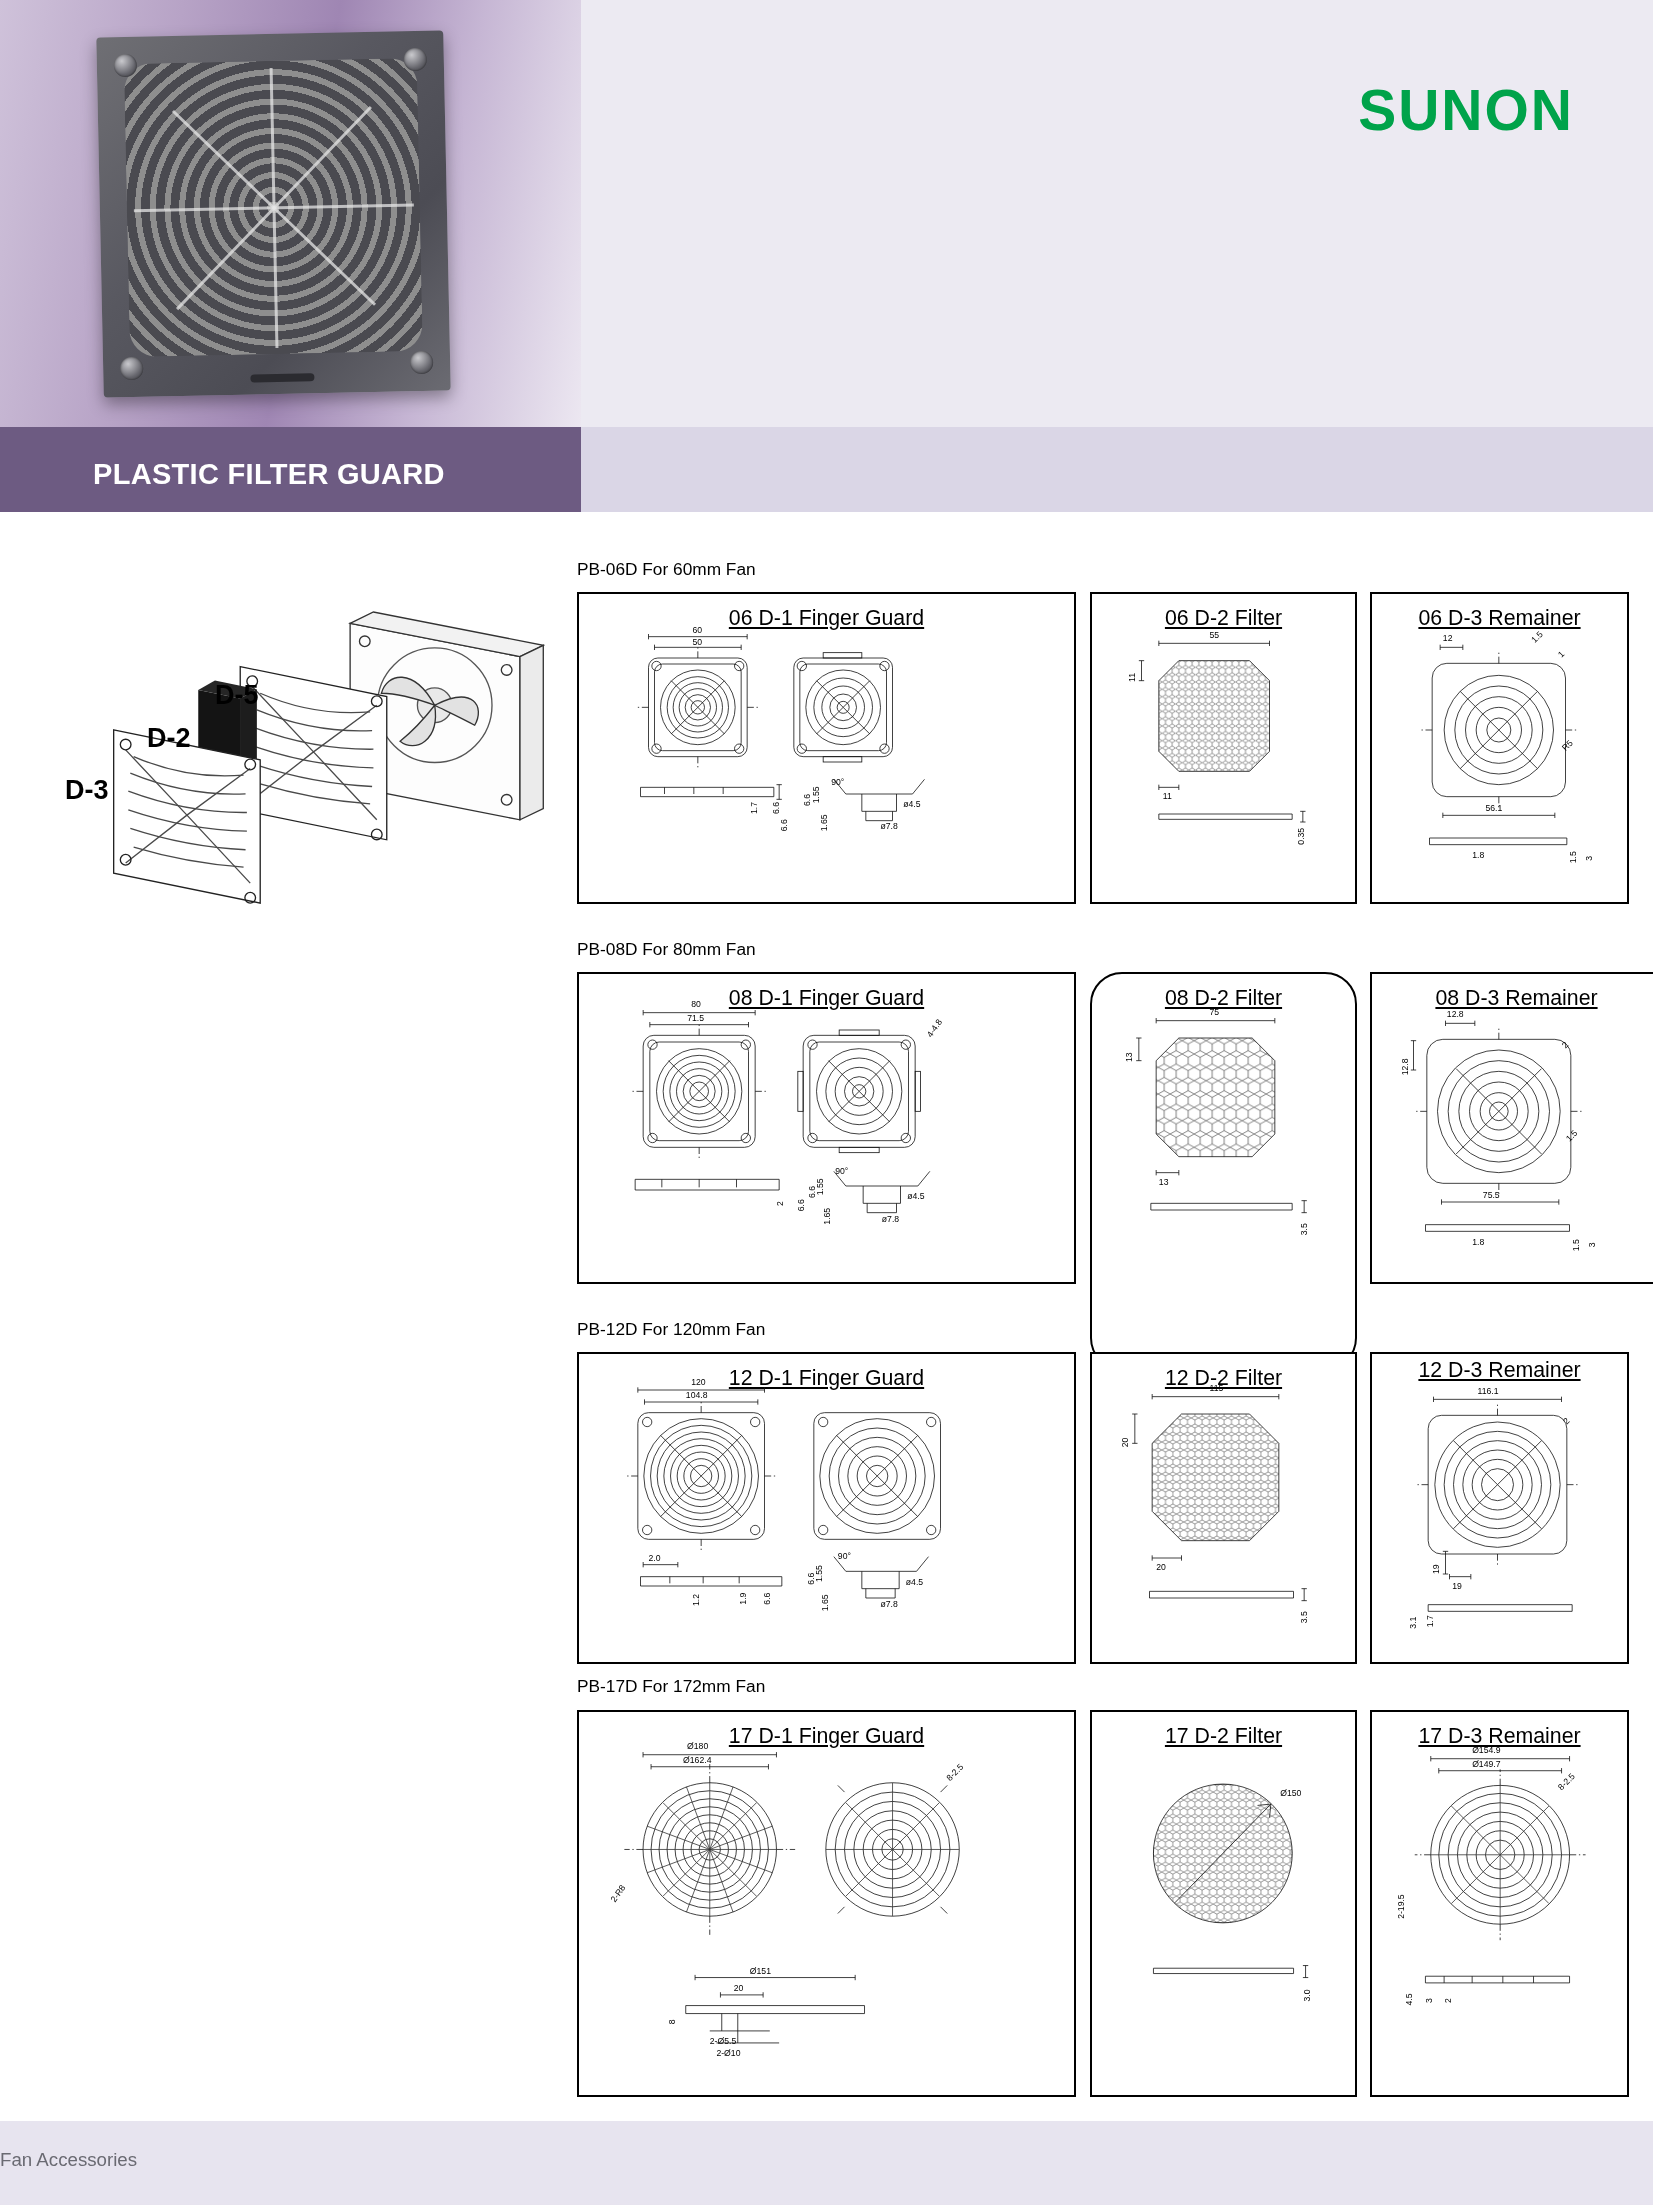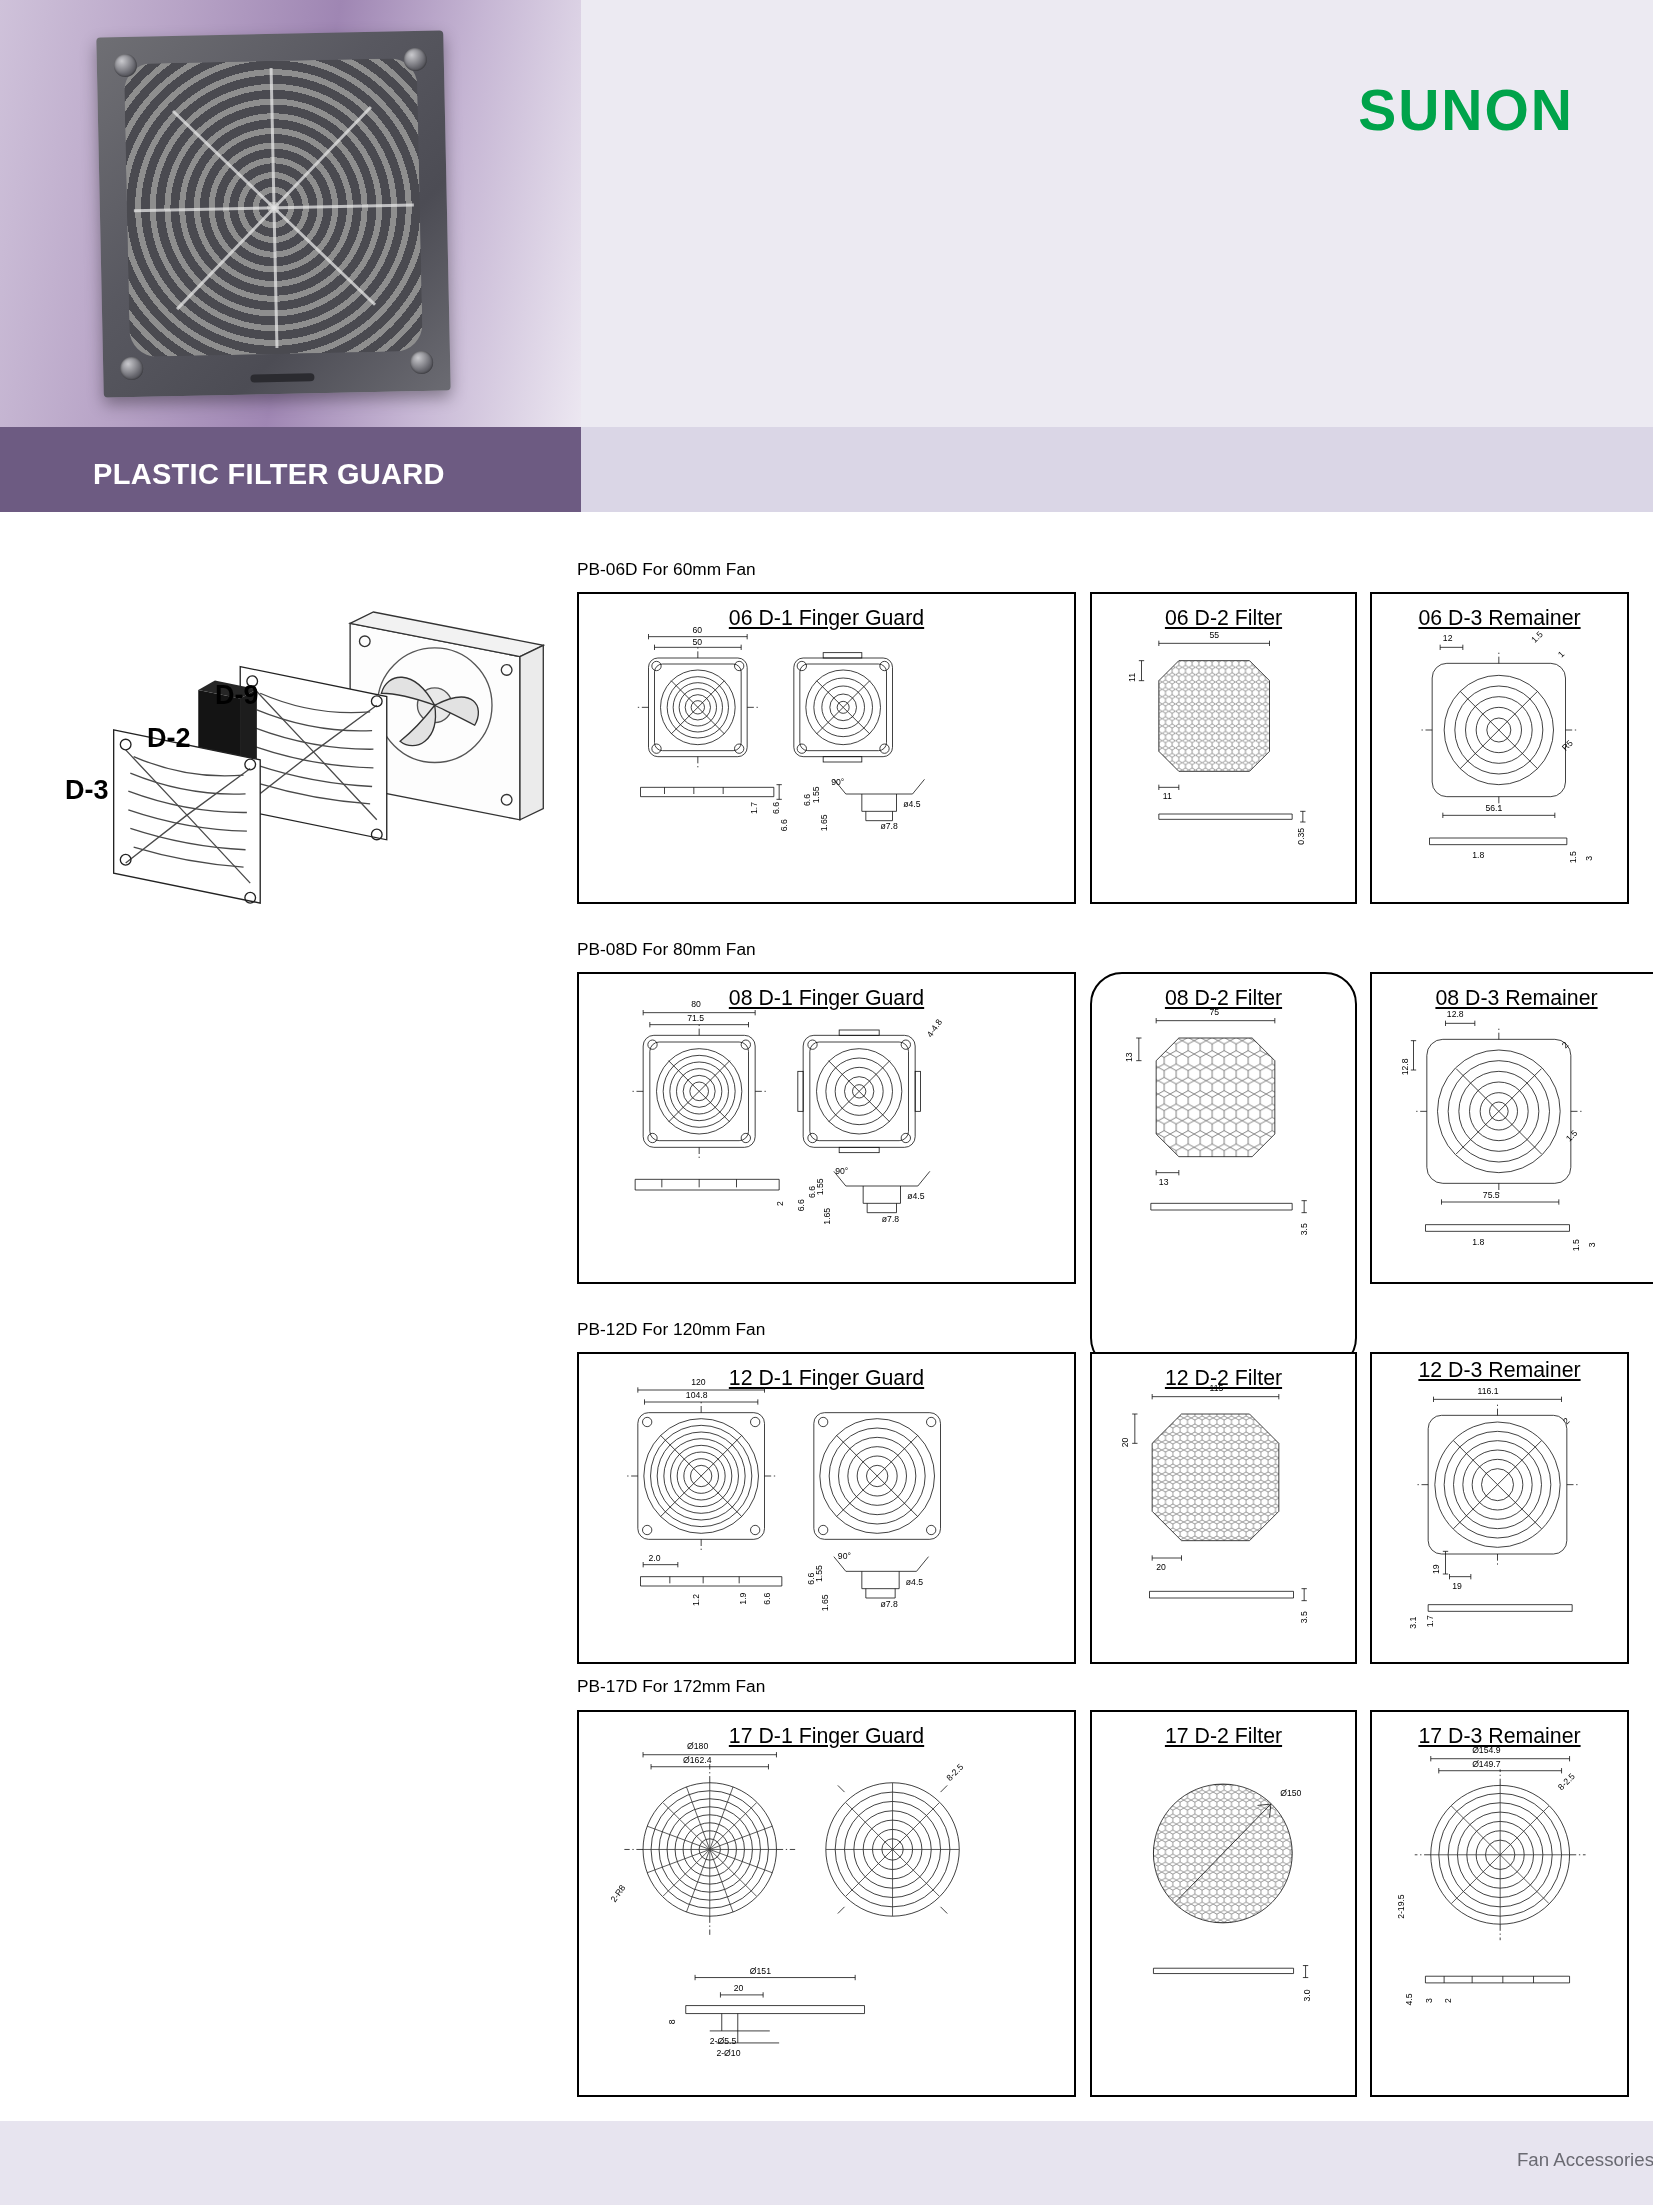--- a/index.html
+++ b/index.html
@@ -150,21 +150,21 @@
   
   .footer {
     position:absolute;
     left:0; top: 2121px;
     width: 1654px; height: 85px;
     background: #e7e4ef;
   }
   .footer-text {
     position:absolute;
     left:0; right:0; top: 28px;
-    text-align:right;
+    text-align:left;
     font-size: 18.7px;
     color:#6a6a72;
   }
   .footer-line {
     position:absolute;
     left:0; top:2121px; width:1654px; height:2.7px; background:#cfc9de;
   }
 </style>
 </head>
 <body>
@@ -240,21 +240,21 @@
         <path d="M220 323 L128 225 M220 323 L315 253 M220 323 L315 425 M220 323 L128 395"></path>
         <path d="M140 235 Q220 270 305 263 M135 260 Q220 295 308 291 M132 287 Q220 320 310 319 M132 315 Q220 345 310 347 M135 343 Q220 371 308 375 M140 371 Q220 395 305 401"></path>
       </g>
       <circle cx="128" cy="217" r="8"></circle>
         <circle cx="315" cy="247" r="8"></circle>
       <circle cx="128" cy="390" r="8"></circle>
         <circle cx="315" cy="447" r="8"></circle>
     </g>
   </svg>
 
-  <div class="lbl-d" style="left:175px; top:80px;">D-9</div>
+  <div class="lbl-d" style="left:175px; top:80px;">D-5</div>
   <div class="lbl-d" style="left:107px; top:123px;">D-2</div>
   <div class="lbl-d" style="left:25px; top:175px;">D-3</div>
 </div>
 
 <div class="section-label" style="left:577px; top:559px;">PB-06D For 60mm Fan</div>
 
 <div class="panel" style="left:577px; top:592px; width:499px; height:312px;">
   <div class="panel-title" style="top:12px;">06 D-1 Finger Guard</div>
   <svg class="dim-svg" width="499" height="312" viewBox="0 0 748 468">
     <g stroke="#111" stroke-width="1.2" fill="none" font-family="Liberation Sans" font-size="13" fill-opacity="1">

